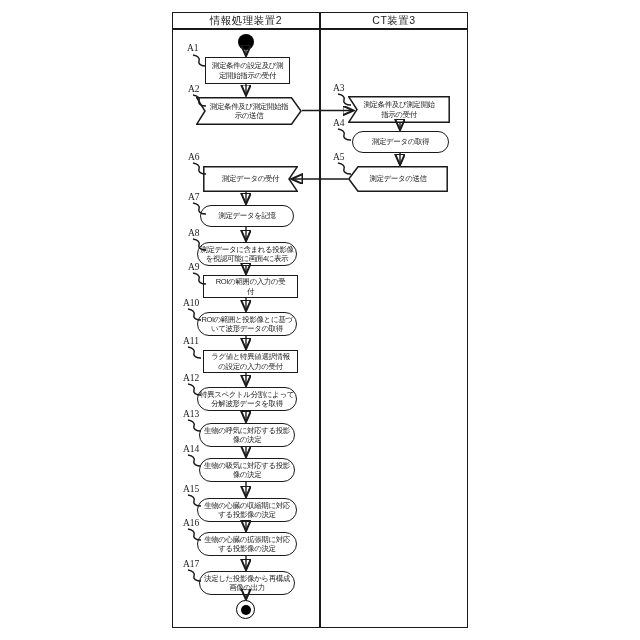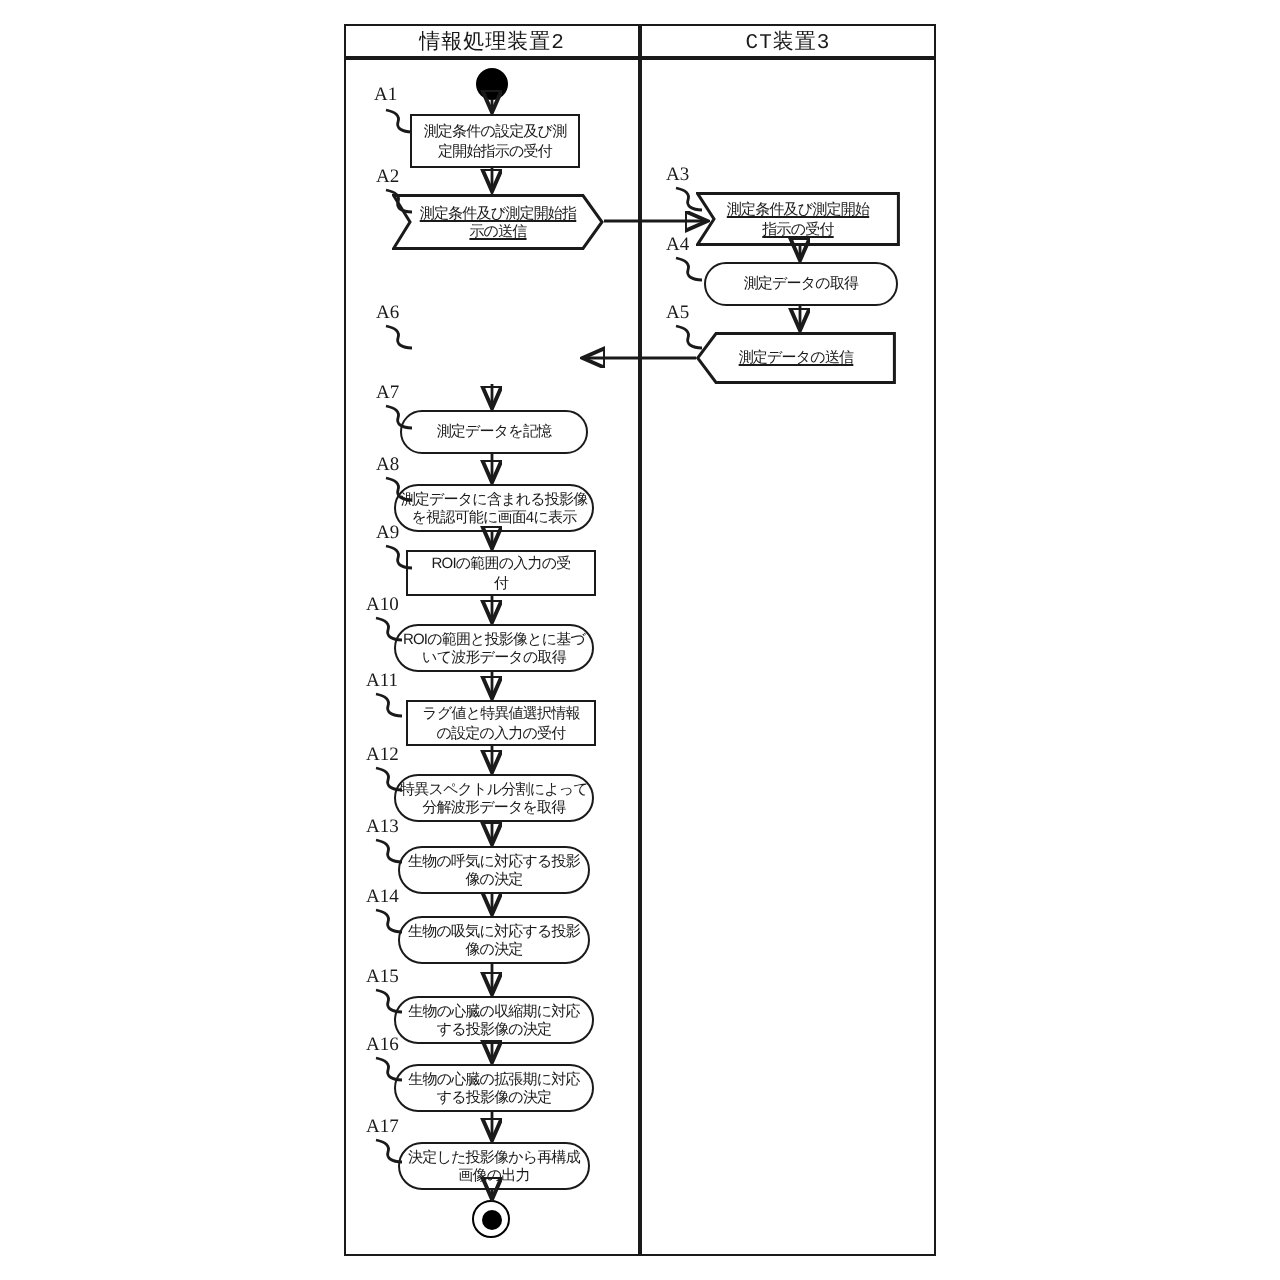--- a/index.html
+++ b/index.html
@@ -3,29 +3,29 @@
 <meta charset="utf-8">
 <style>
   html,body{margin:0;padding:0;background:#ffffff;}
   #canvas{position:relative;width:640px;height:640px;background:#ffffff;overflow:hidden;
           font-family:"Liberation Sans","DejaVu Sans",sans-serif;color:#1a1a1a;}
   .frame{position:absolute;left:172px;top:12px;width:296px;height:616px;
          border:1.6px solid #1a1a1a;box-sizing:border-box;}
   .lane-divider{position:absolute;left:319px;top:12px;width:1.6px;height:616px;background:#1a1a1a;}
   .header-line{position:absolute;left:172px;top:28px;width:296px;height:1.6px;background:#1a1a1a;}
   .hdr{position:absolute;top:12px;height:17px;display:flex;align-items:center;justify-content:center;
-       font-size:10.5px;letter-spacing:0.5px;font-family:Liberation Mono, monospace;}
+       font-size:10.5px;letter-spacing:0.5px;}
   .hdr-left{left:172px;width:148px;}
   .hdr-right{left:320px;width:148px;text-align:right;}
   .node{position:absolute;box-sizing:border-box;display:flex;align-items:center;justify-content:center;
         text-align:center;font-size:7.5px;line-height:9.5px;letter-spacing:-0.4px;
         white-space:pre-line;background:#ffffff;}
   .rect{border:1.5px solid #1a1a1a;}
   .stadium{border:1.5px solid #1a1a1a;border-radius:14px;}
-  .shape{background:transparent;text-decoration:underline;}
+  .shape{background:transparent;}
   .shape-bg{position:absolute;left:0;top:0;width:100%;height:100%;}
   .shape-bg polygon{fill:#ffffff;stroke:#1a1a1a;stroke-width:1.5;stroke-linejoin:miter;}
   .node-text{position:relative;z-index:1;}
   .alabel{position:absolute;font-size:9.5px;letter-spacing:0;font-family:Liberation Serif, serif;}
   .terminal{position:absolute;border-radius:50%;}
   .start-node{left:238px;top:34px;width:16px;height:16px;background:#000;}
   .end-outer{left:236px;top:600px;width:19px;height:19px;border:1.6px solid #000;box-sizing:border-box;background:#fff;}
   .end-inner{left:240.5px;top:604.5px;width:10px;height:10px;background:#000;}
   .overlay{position:absolute;left:0;top:0;width:640px;height:640px;pointer-events:none;}
   .overlay line,.overlay path{stroke:#1a1a1a;stroke-width:1.4;fill:none;}
@@ -89,20 +89,26 @@
     <span class="node-text">測定データの取得</span>
   </div>
 
   <div class="node shape" style="left:348px;top:166px;width:100px;height:26px">
     <svg class="shape-bg" viewBox="0 0 100 26" preserveAspectRatio="none">
       <polygon points="10,0.8 99.2,0.8 99.2,25.2 10,25.2 0.8,13"></polygon>
     </svg>
     <span class="node-text">測定データの送信</span>
   </div>
 
+  <div class="node shape" style="left:203px;top:166px;width:95px;height:26px">
+    <svg class="shape-bg" viewBox="0 0 95 26" preserveAspectRatio="none">
+      <polygon points="0.8,0.8 94.2,0.8 86,13 94.2,25.2 0.8,25.2"></polygon>
+    </svg>
+    <span class="node-text">測定データの受付</span>
+  </div>
 
   <div class="node stadium" style="left:200px;top:205px;width:94px;height:22px">
     <span class="node-text">測定データを記憶</span>
   </div>
 
   <div class="node stadium" style="left:197px;top:242px;width:100px;height:24px">
     <span class="node-text">測定データに含まれる投影像
 を視認可能に画面4に表示</span>
   </div>
 

